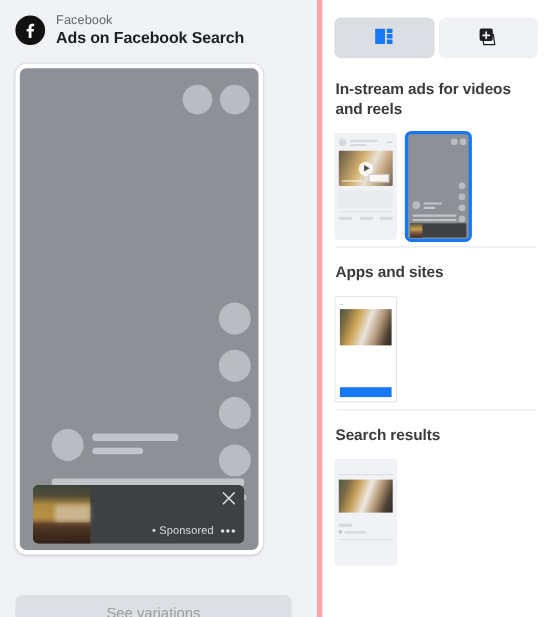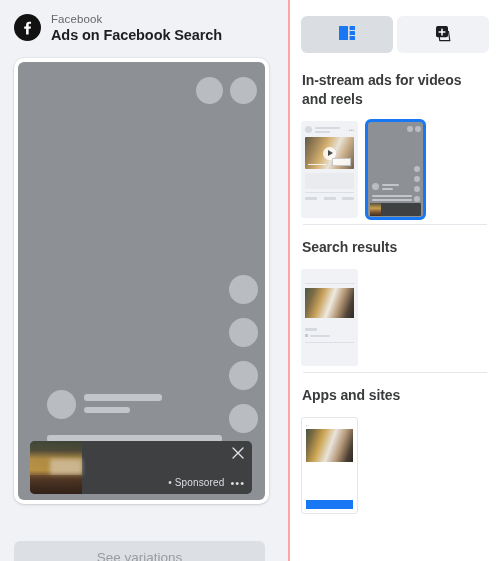--- a/index.html
+++ b/index.html
@@ -63,21 +63,21 @@
     font-weight: 700;
     line-height: 18px;
     letter-spacing: -0.1px;
   }
 
   
   .phone-frame {
     position: absolute;
     left: 14px;
     top: 58px;
-    width: 255px;
+    width: 225px;
     height: 446px;
     background: #ffffff;
     border-radius: 10px;
     box-shadow: 0 1px 3px rgba(0,0,0,0.13), 0 0 0 1px rgba(0,0,0,0.03);
     box-sizing: border-box;
     padding: 4px;
   }
   .phone-screen {
     position: relative;
     width: 100%;
@@ -213,21 +213,21 @@
     box-sizing: border-box;
   }
 
   
   .right-panel {
     flex: 1;
     height: 561px;
     background: #ffffff;
     box-sizing: border-box;
     padding: 16px 12px 0 11px;
-    border-left: 2px solid #fca5a5;
+    border-left: 5px solid #fca5a5;
     overflow: hidden;
   }
   .tab-row {
     display: flex;
     gap: 4px;
     margin-bottom: 18px;
   }
   .tab {
     flex: 1;
     height: 37px;
@@ -523,45 +523,45 @@
           <div class="tr-sp">
             <div class="tr-sp-img"></div>
           </div>
         </div>
 
       </div>
     </div>
 
     <div class="section">
       <div class="divider"></div>
+      <div class="section-title">Apps and sites</div>
+      <div class="card-row">
+        <div class="thumb t-apps">
+          <div class="ta-mark">⌐</div>
+          <div class="ta-media"></div>
+          <div class="ta-spacer"></div>
+          <div class="ta-cta"></div>
+        </div>
+      </div>
+    </div>
+
+    <div class="section">
+      <div class="divider"></div>
       <div class="section-title">Search results</div>
       <div class="card-row">
         <div class="thumb t-search">
           <div class="ts-top"></div>
           <div class="ts-rule"></div>
           <div class="ts-media"></div>
           <div class="ts-lines">
             <div class="ts-l1"></div>
             <div class="ts-l2row">
               <div class="ts-sq"></div>
               <div class="ts-l2"></div>
             </div>
           </div>
           <div class="ts-rule2"></div>
         </div>
       </div>
     </div>
 
-    <div class="section">
-      <div class="divider"></div>
-      <div class="section-title">Apps and sites</div>
-      <div class="card-row">
-        <div class="thumb t-apps">
-          <div class="ta-mark">⌐</div>
-          <div class="ta-media"></div>
-          <div class="ta-spacer"></div>
-          <div class="ta-cta"></div>
-        </div>
-      </div>
-    </div>
-
   </div>
 </div>
 
 </body></html>

